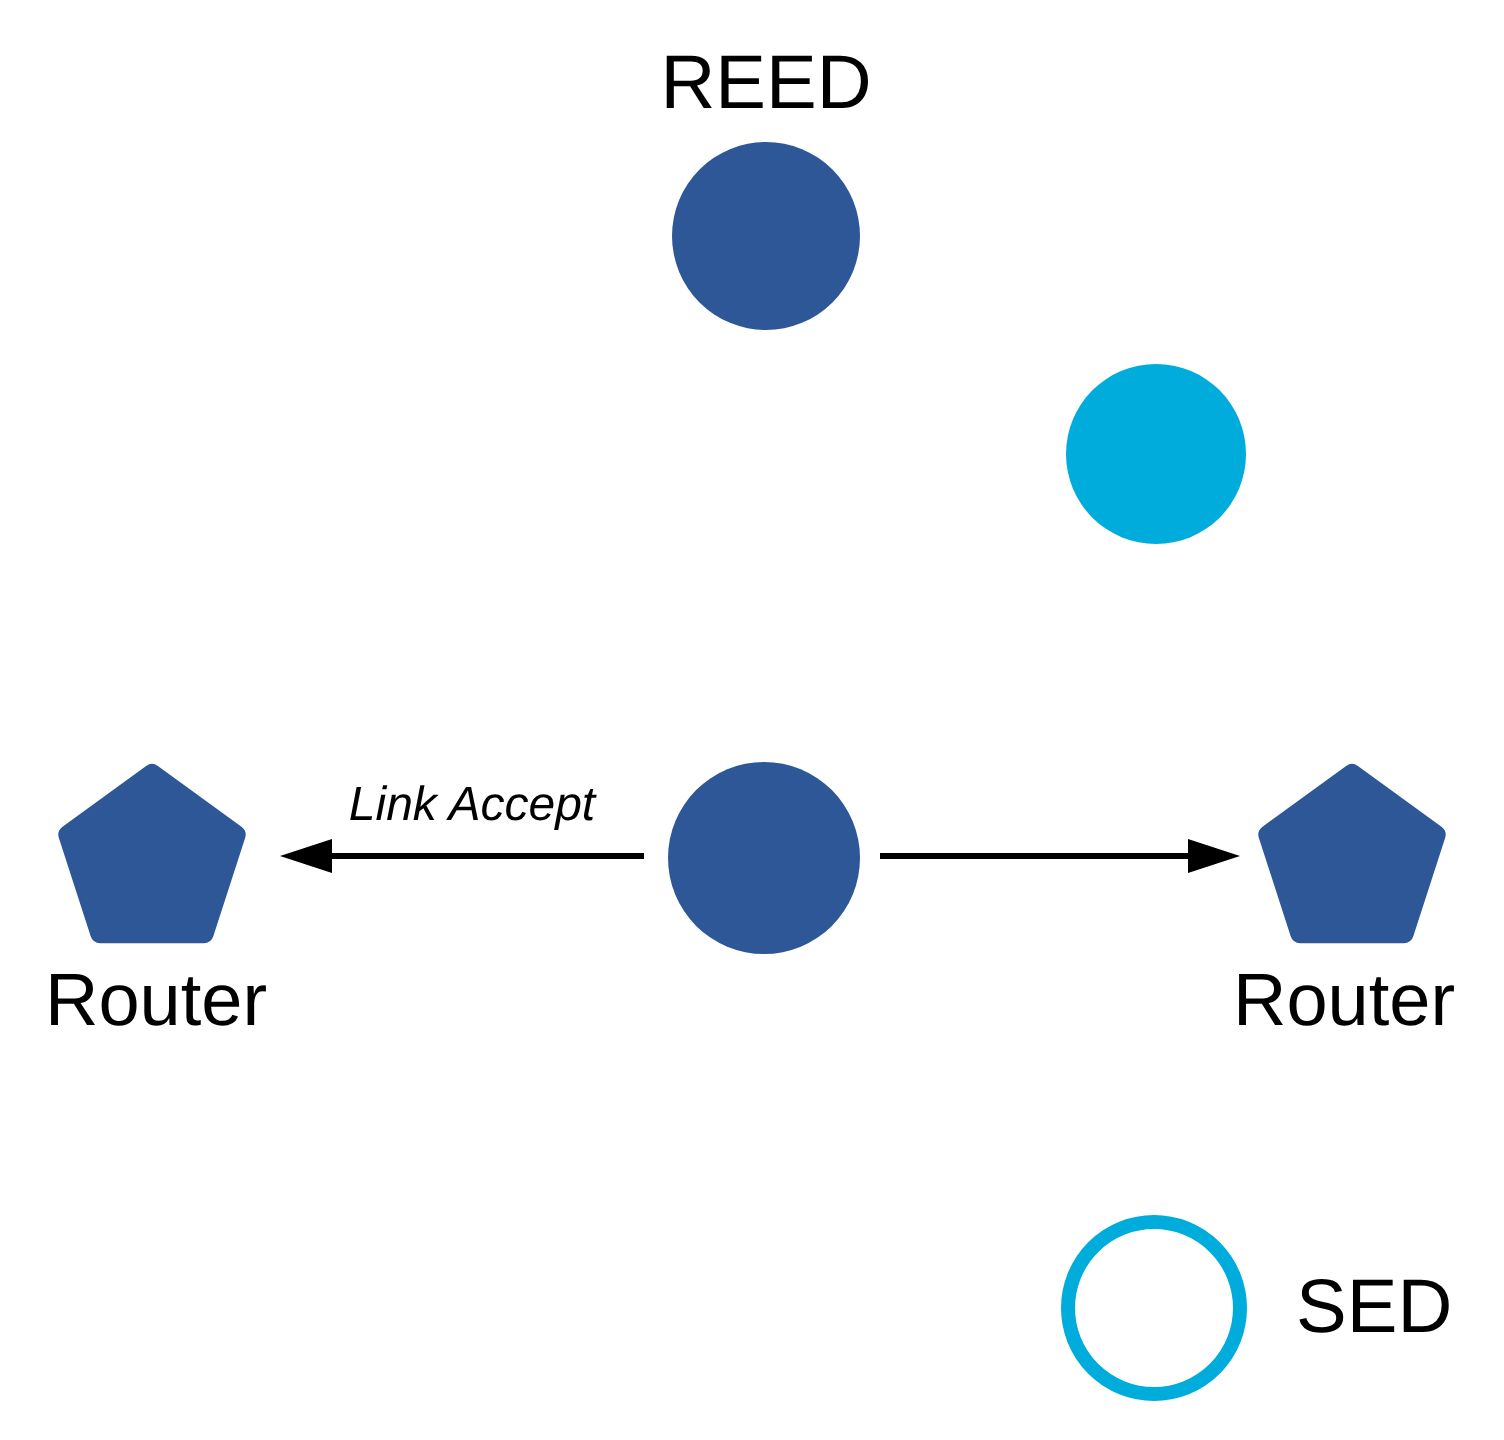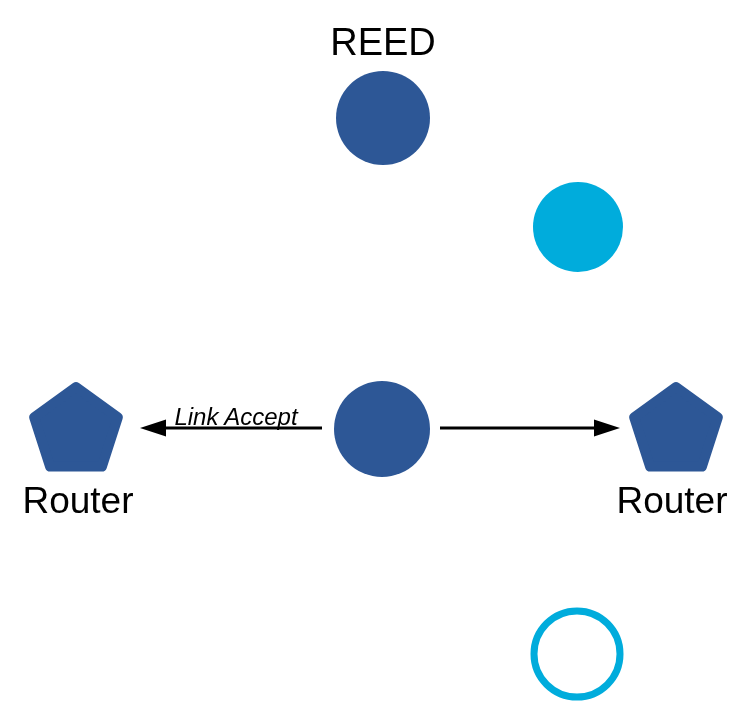--- a/index.html
+++ b/index.html
@@ -55,21 +55,20 @@
   .edge-label {
     position: absolute;
     left: 236px;
     top: 403px;
     transform: translate(-50%, -50%);
     color: var(--text-black);
     font-size: 24px;
     font-style: italic;
     line-height: 1;
     white-space: nowrap;
-    margin-top: 14px;
   }
 </style>
 </head>
 <body>
 
 <div class="canvas">
 
   <svg class="diagram-svg" width="752" height="720" viewBox="0 0 752 720">
 
     <circle cx="383" cy="118" r="47" class="fill-blue"></circle>
@@ -91,16 +90,17 @@
     <polygon points="620,428 594,419.5 594,436.5" class="arrow-head"></polygon>
   </svg>
 
   <div class="node-label label-reed">REED</div>
 
 
   <div class="node-label label-router-l">Router</div>
 
   <div class="node-label label-router-r">Router</div>
 
+  <div class="node-label label-sed">SED</div>
 
   <div class="edge-label">Link Accept</div>
 
 </div>
 
 </body></html>

